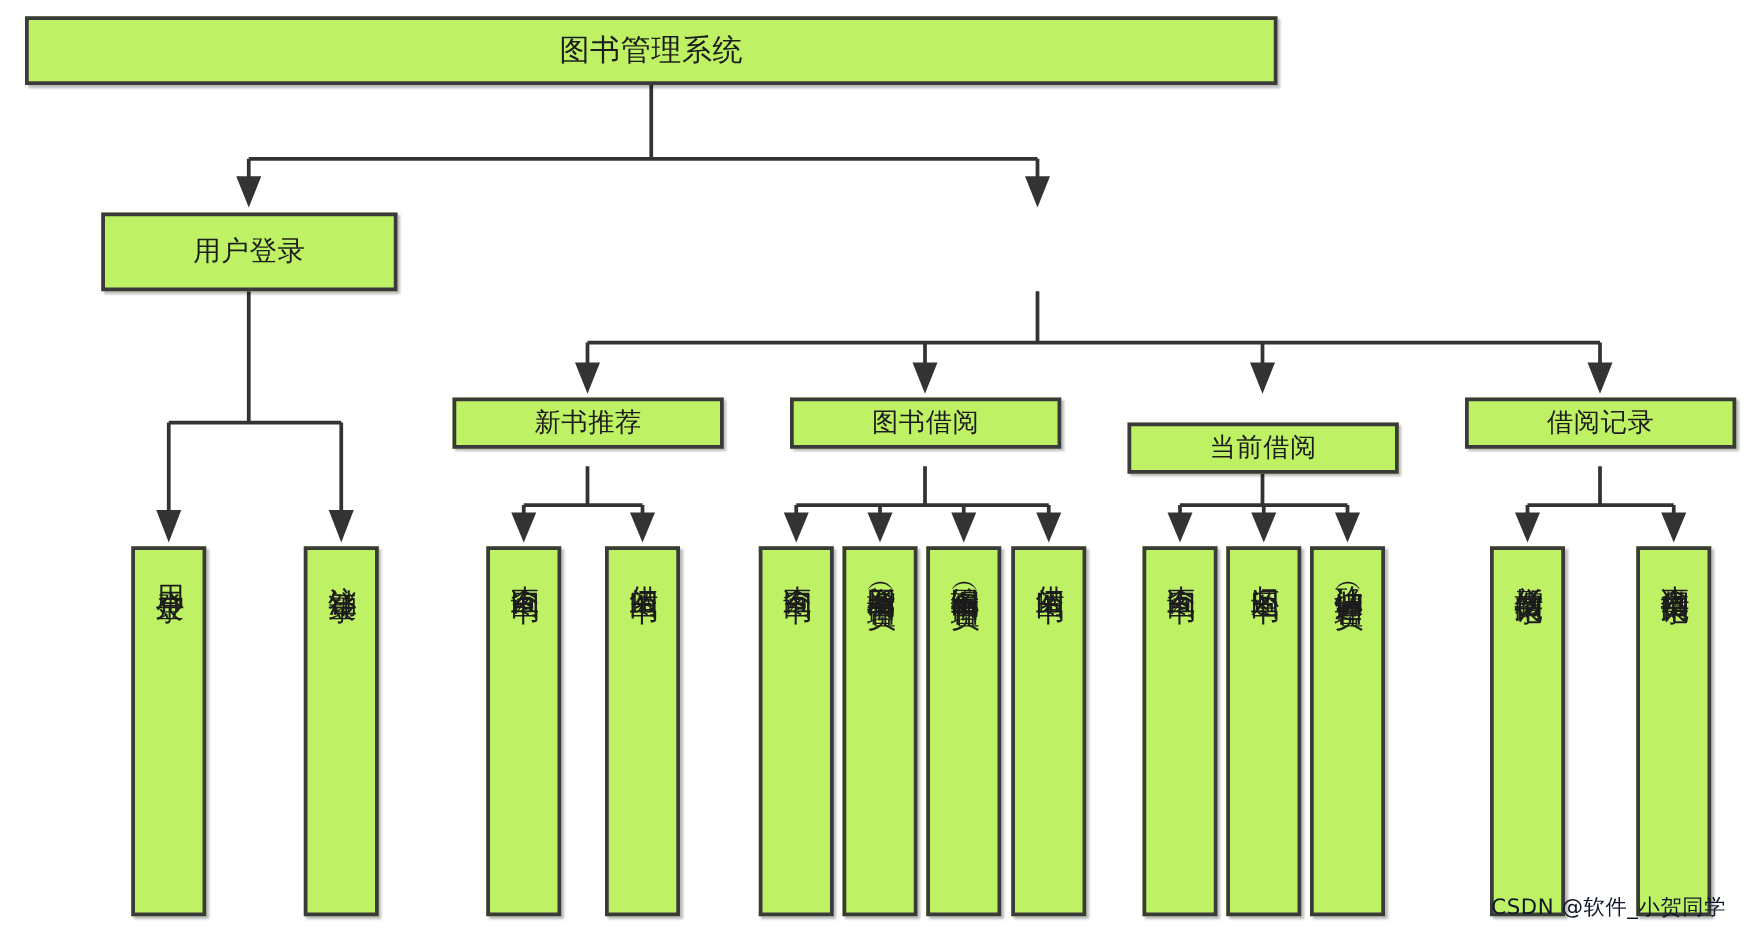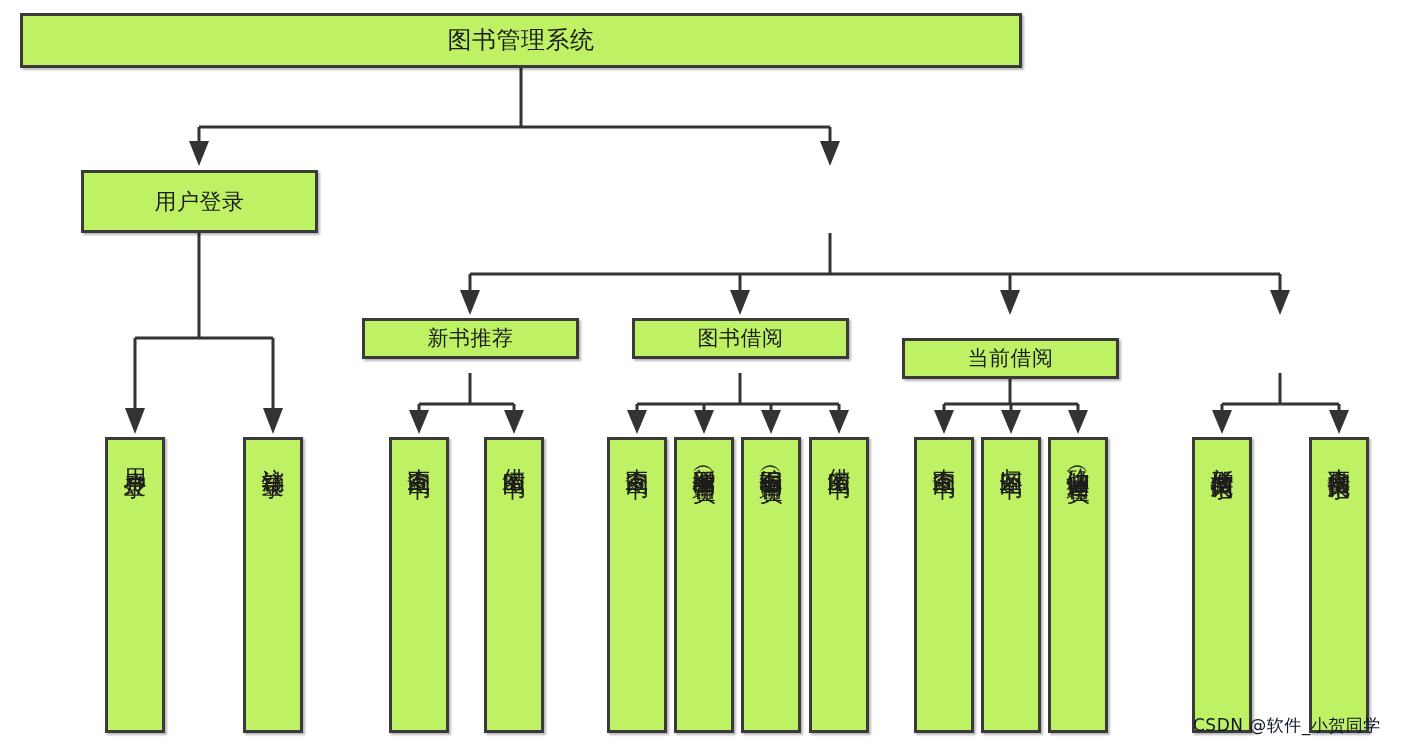--- a/index.html
+++ b/index.html
@@ -187,20 +187,23 @@
 
   <div class="node lvl3" style="left:362px;">
     <span class="label">新书推荐</span>
   </div>
   <div class="node lvl3" style="left:632px;">
     <span class="label">图书借阅</span>
   </div>
   <div class="node lvl3" style="left:902px;margin-top:20px;">
     <span class="label">当前借阅</span>
   </div>
+  <div class="node lvl3" style="left:1172px;">
+    <span class="label">借阅记录</span>
+  </div>
 
   <div class="node leaf" style="left:105px;">
     <span class="label">用户登录</span>
   </div>
   <div class="node leaf" style="left:243px;">
     <span class="label">注销登录</span>
   </div>
 
   <div class="node leaf" style="left:389px;">
     <span class="label">查询图书</span>

